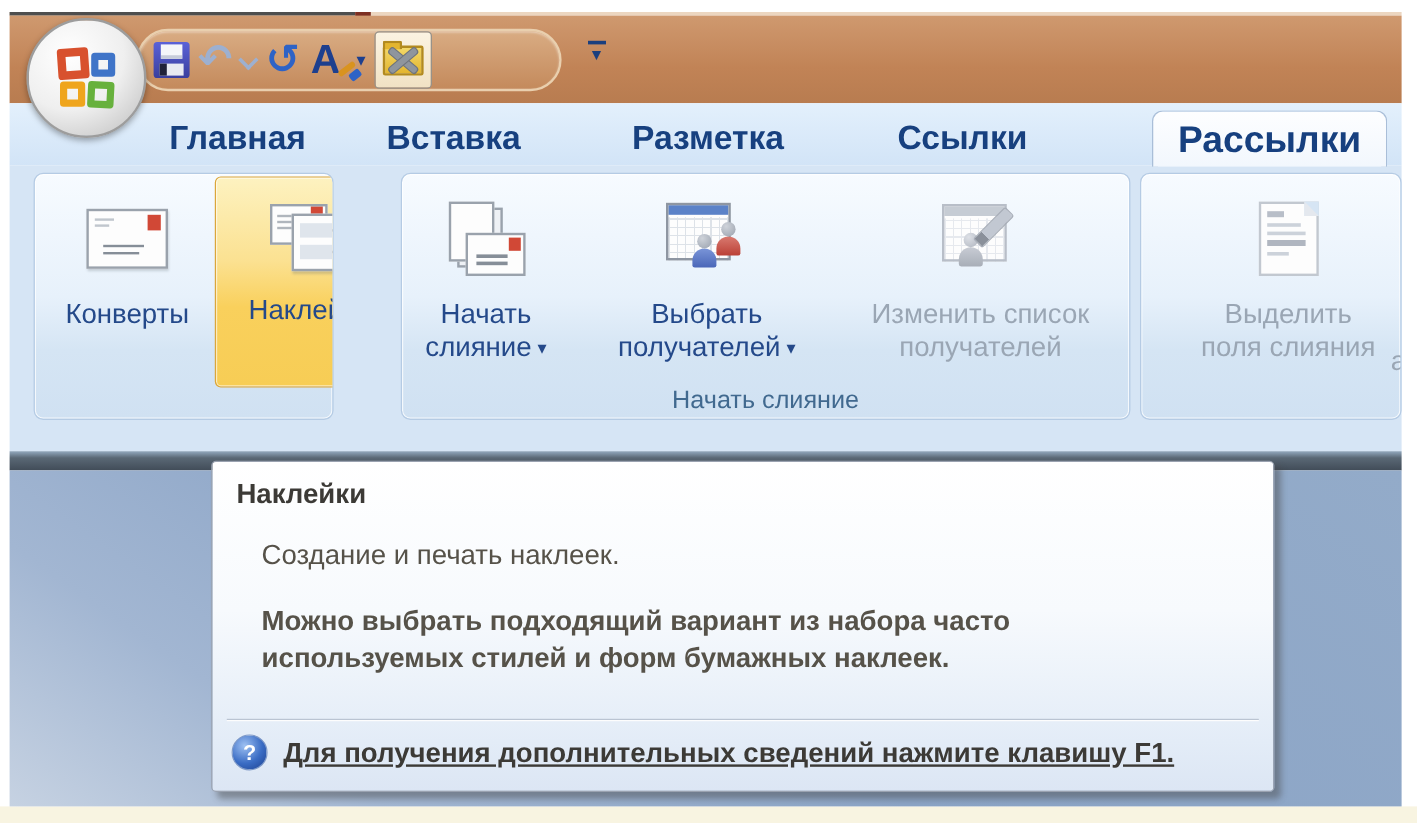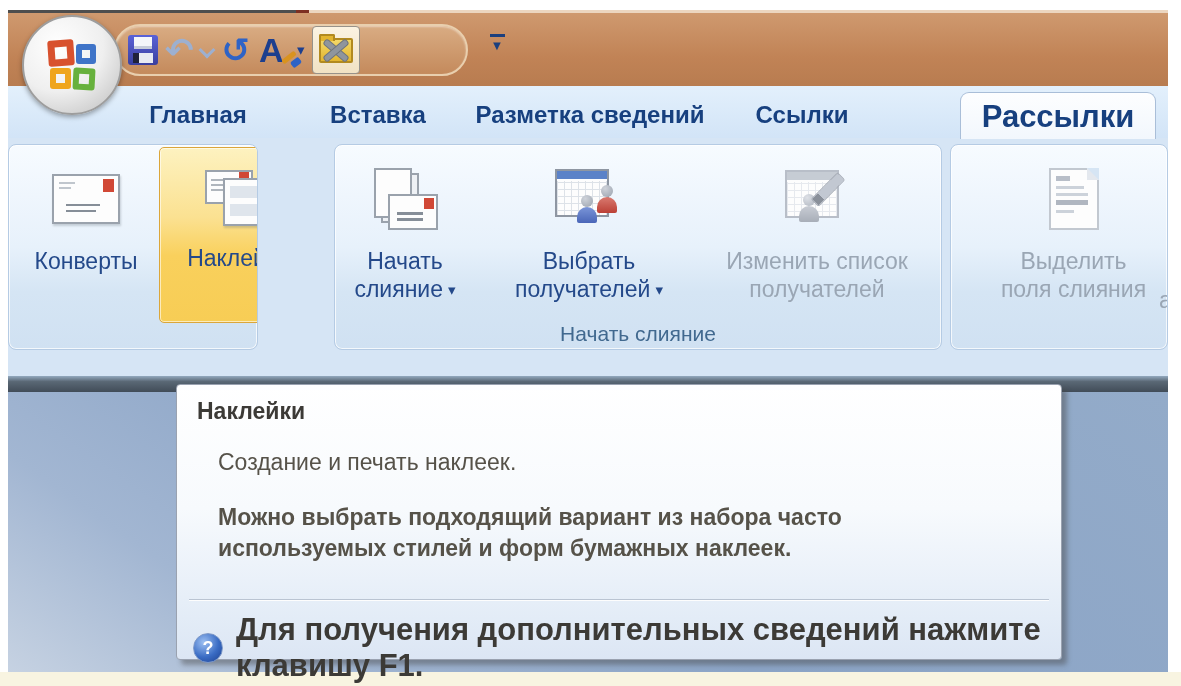--- a/index.html
+++ b/index.html
@@ -66,35 +66,35 @@
   .tool-bar1,.tool-bar2{position:absolute;width:28px;height:5px;background:#8f959d;border-radius:2px;
           left:9px;top:21px;box-shadow:0 0 0 1px #6f747c;}
   .tool-bar1{transform:rotate(40deg);}
   .tool-bar2{transform:rotate(-40deg);}
   .qat-overflow{position:absolute;left:478px;top:24px;width:22px;text-align:center;z-index:20;}
   .ovf-bar{width:15px;height:3px;background:#1b3f7e;margin:0 auto 2px auto;}
   .ovf-tri{font-size:13px;line-height:13px;color:#1b3f7e;}
 
   
   .tab{position:absolute;top:82px;height:46px;line-height:46px;text-align:center;
-       font-size:24px;font-weight:600;color:#17407f;}
+       font-size:28px;font-weight:600;color:#17407f;}
   .tab-1{left:110px;width:160px;}
   .tab-2{left:290px;width:160px;}
   .tab-3{left:462px;width:240px;}
   .tab-4{left:714px;width:160px;}
   .tab-active{position:absolute;left:952px;top:82px;width:196px;height:47px;line-height:47px;
        text-align:center;font-size:31px;font-weight:600;color:#17407f;
        background:linear-gradient(#fdfeff,#f2f7fd);border:1px solid #a9bed8;border-bottom:none;
        border-radius:9px 9px 0 0;box-sizing:border-box;z-index:6;}
 
   
   .grp{position:absolute;top:6px;height:206px;border-radius:8px;border:1px solid #b5cbe4;
        background:linear-gradient(#f7fbff,#e7f1fb 50%,#d5e5f4 72%,#d0e1f2);
        box-shadow:inset 0 0 0 1px rgba(255,255,255,.75);box-sizing:border-box;overflow:hidden;}
-  .grp-1{left:0;width:250px;padding-left:28px;}
+  .grp-1{left:20px;width:250px;padding-left:28px;}
   .grp-2{left:326px;width:608px;}
   .grp-3{left:942px;width:218px;}
   .grp-label{position:absolute;bottom:3px;left:0;width:100%;text-align:center;
              font-size:21px;color:#41698f;}
   .rbtn{position:absolute;display:flex;flex-direction:column;align-items:center;box-sizing:border-box;}
   .icw{height:96px;display:flex;align-items:center;justify-content:center;}
   .rbl{text-align:center;font-size:23px;line-height:28px;color:#24498a;}
   .rbtn.disabled .rbl{color:#9aa6b4;}
   .dd{font-size:15px;color:#24498a;margin-left:5px;vertical-align:2px;}
   .hl{border-radius:5px;border:1px solid #dba63a;
@@ -169,21 +169,21 @@
   .tt-title{position:absolute;left:20px;top:13px;font-size:23px;font-weight:bold;color:#3c3a36;}
   .tt-b1{position:absolute;left:41px;top:64px;font-size:23px;color:#565249;}
   .tt-b2{position:absolute;left:41px;top:117px;width:690px;font-size:23px;line-height:31px;color:#565249;font-weight:bold;}
   .tt-div{position:absolute;left:12px;right:12px;top:214px;border-top:1px solid #bac4d2;
       border-bottom:1px solid #fdfdfd;}
   .tt-footer{position:absolute;left:16px;top:227px;display:flex;align-items:center;gap:13px;}
   .help-ic{width:28px;height:28px;border-radius:50%;flex:0 0 auto;
       background:radial-gradient(circle at 35% 30%,#9dc0f2,#3a6cc4 55%,#1c3f8e);
       border:1px solid #7e99c8;color:#ffffff;font-size:18px;font-weight:bold;
       display:flex;align-items:center;justify-content:center;}
-  .tt-f-text{font-size:31px;font-weight:bold;color:#3c3a36;}
+  .tt-f-text{font-size:23px;font-weight:bold;color:#3c3a36;text-decoration:underline;}
 </style>
 </head>
 <body>
 
 <div class="stage">
   <div class="bottom-strip"></div>
 
   <div class="win">
     <div class="win-topline"></div>
     <div class="win-topline-dark"></div>

